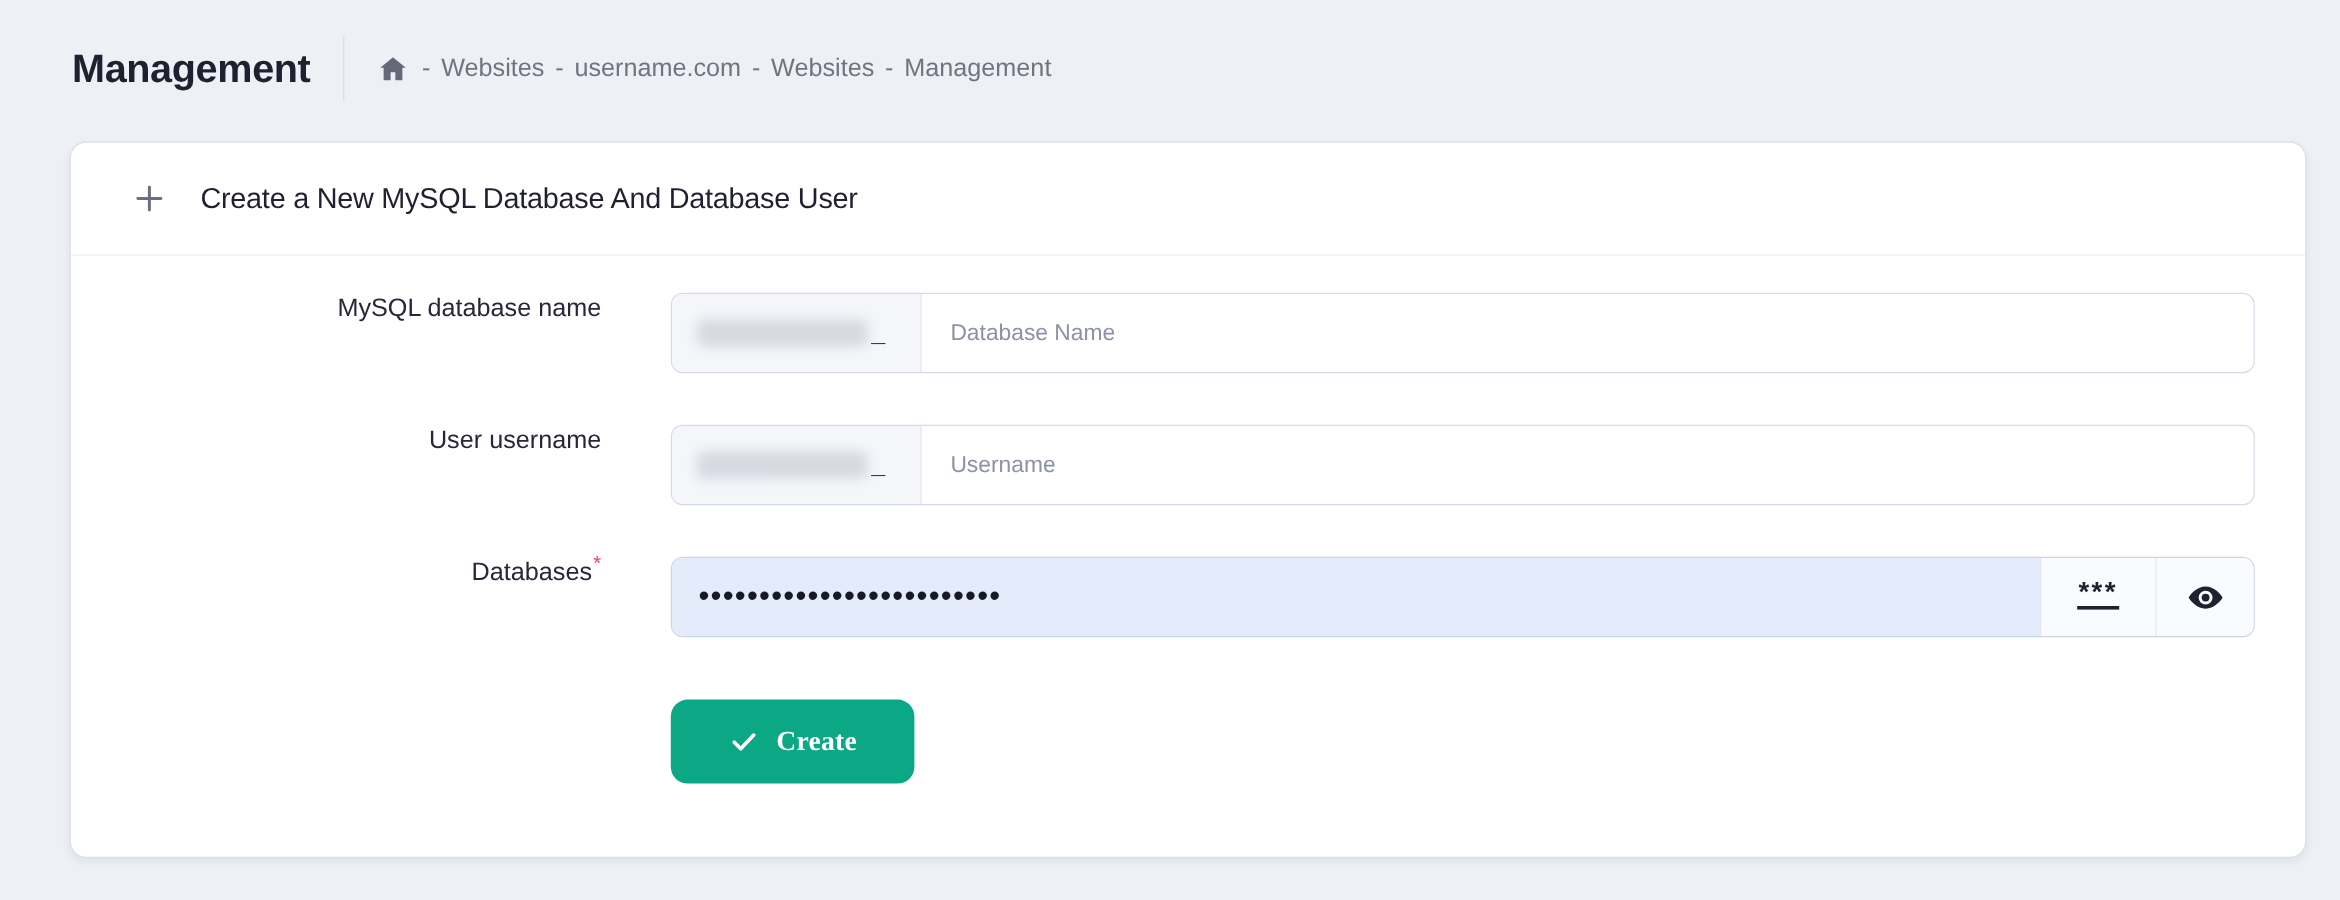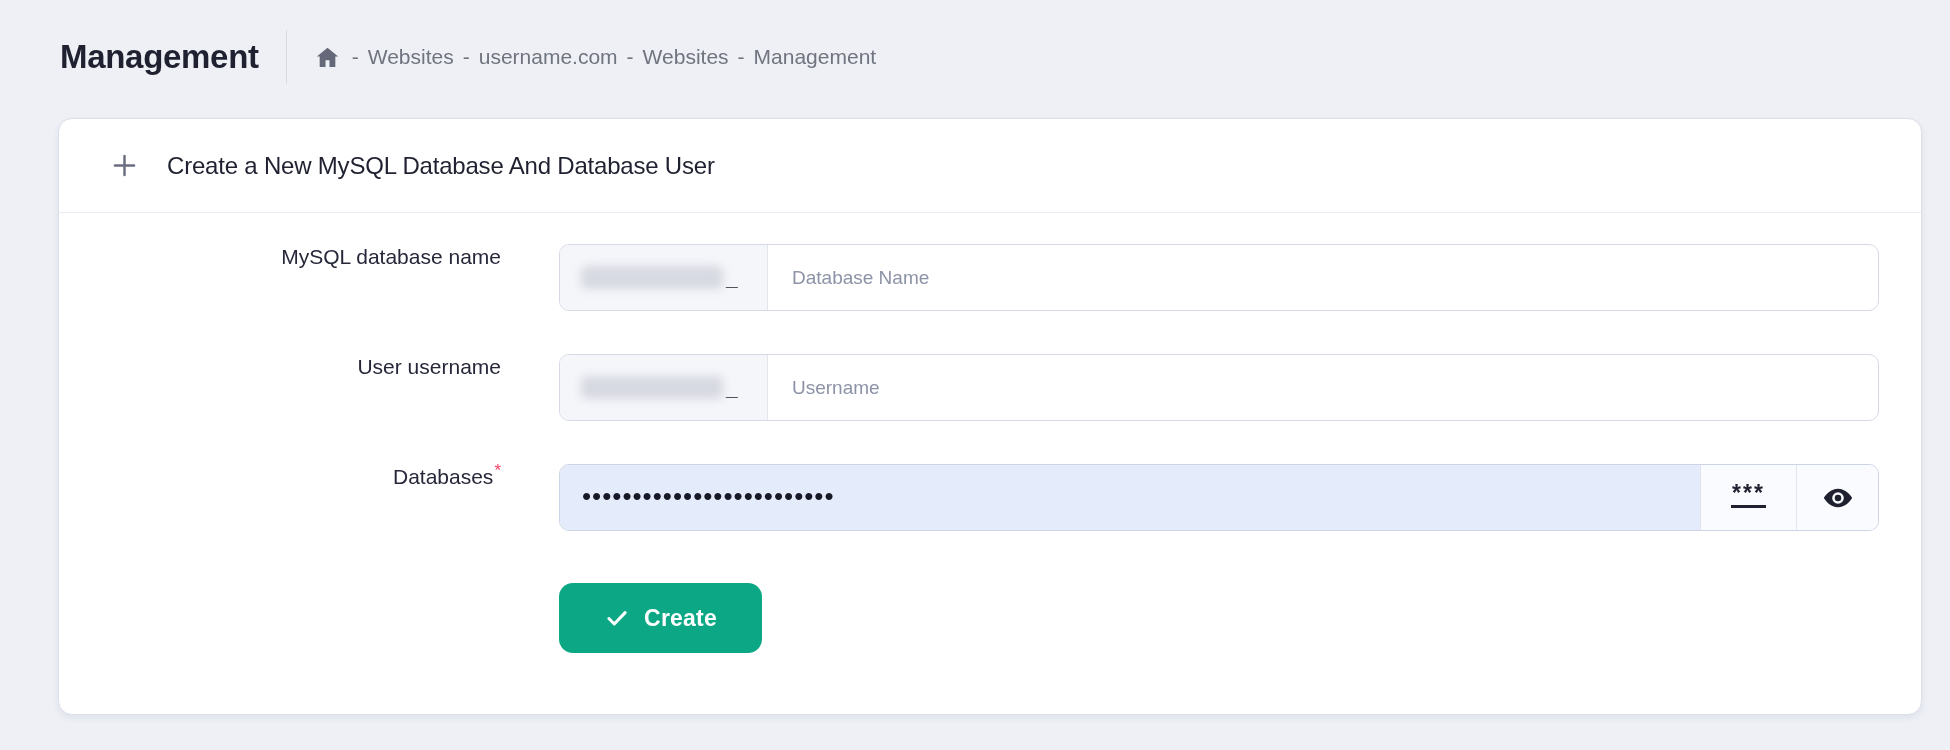--- a/index.html
+++ b/index.html
@@ -178,21 +178,21 @@
   }
 
   
   .create-row { margin-left: 500px; margin-top: 52px; }
   .create-btn {
     width: 203px; height: 70px;
     background: #0ca885;
     border: none;
     border-radius: 14px;
     color: #ffffff;
-    font-family: Liberation Sans, sans-serif;
+    font-family: Liberation Serif, serif;
     font-size: 23px;
     font-weight: 700;
     display: flex;
     align-items: center;
     justify-content: center;
     gap: 14px;
     cursor: pointer;
     letter-spacing: 0.2px;
     text-align: center;
   }

